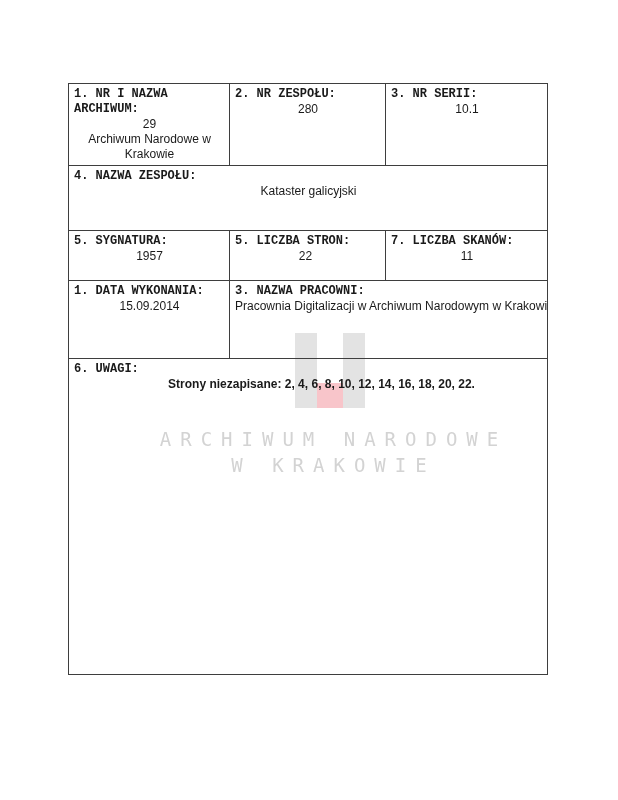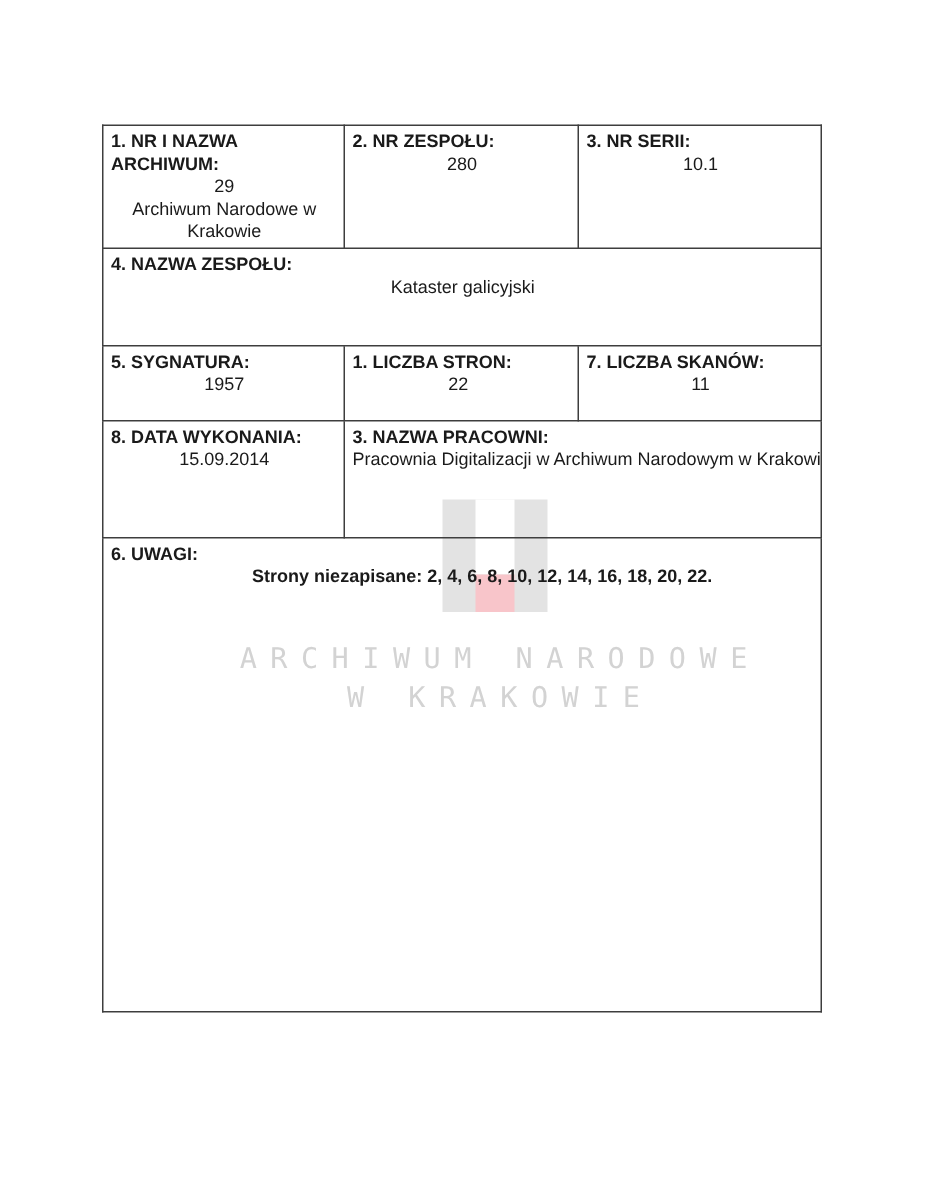--- a/index.html
+++ b/index.html
@@ -48,21 +48,21 @@
     background:transparent;
     font-size:12px;line-height:15px;
   }
   table.meta td{
     border:1px solid var(--border-c);
     vertical-align:top;
     padding:3px 4px 3px 5px;
     background:transparent;
     overflow:hidden;
   }
-  .lbl{font-weight:bold;}
+  .lbl{font-weight:bold;font-family:Liberation Mono, monospace;}
   .val{font-weight:normal;text-align:center;}
   .val.bold{font-weight:bold;margin-left:26px;}
   .val.flush{margin-left:-5px;}
   .val.nowrap{white-space:nowrap;}
 </style>
 </head>
 <body>
 
 <div class="page">
 
@@ -108,32 +108,32 @@
         <div class="val">Kataster galicyjski</div>
       </td>
     </tr>
 
     <tr style="height:50px">
       <td>
         <div class="lbl">5. SYGNATURA:</div>
         <div class="val">1957</div>
       </td>
       <td>
-        <div class="lbl">1. LICZBA STRON:</div>
+        <div class="lbl">5. LICZBA STRON:</div>
         <div class="val flush">22</div>
       </td>
       <td>
         <div class="lbl">7. LICZBA SKANÓW:</div>
         <div class="val">11</div>
       </td>
     </tr>
 
     <tr style="height:78px">
       <td>
-        <div class="lbl">8. DATA WYKONANIA:</div>
+        <div class="lbl">1. DATA WYKONANIA:</div>
         <div class="val">15.09.2014</div>
       </td>
       <td colspan="2">
         <div class="lbl">3. NAZWA PRACOWNI:</div>
         <div class="val nowrap">Pracownia Digitalizacji w Archiwum Narodowym w Krakowie</div>
       </td>
     </tr>
 
     <tr style="height:316px">
       <td colspan="3">

